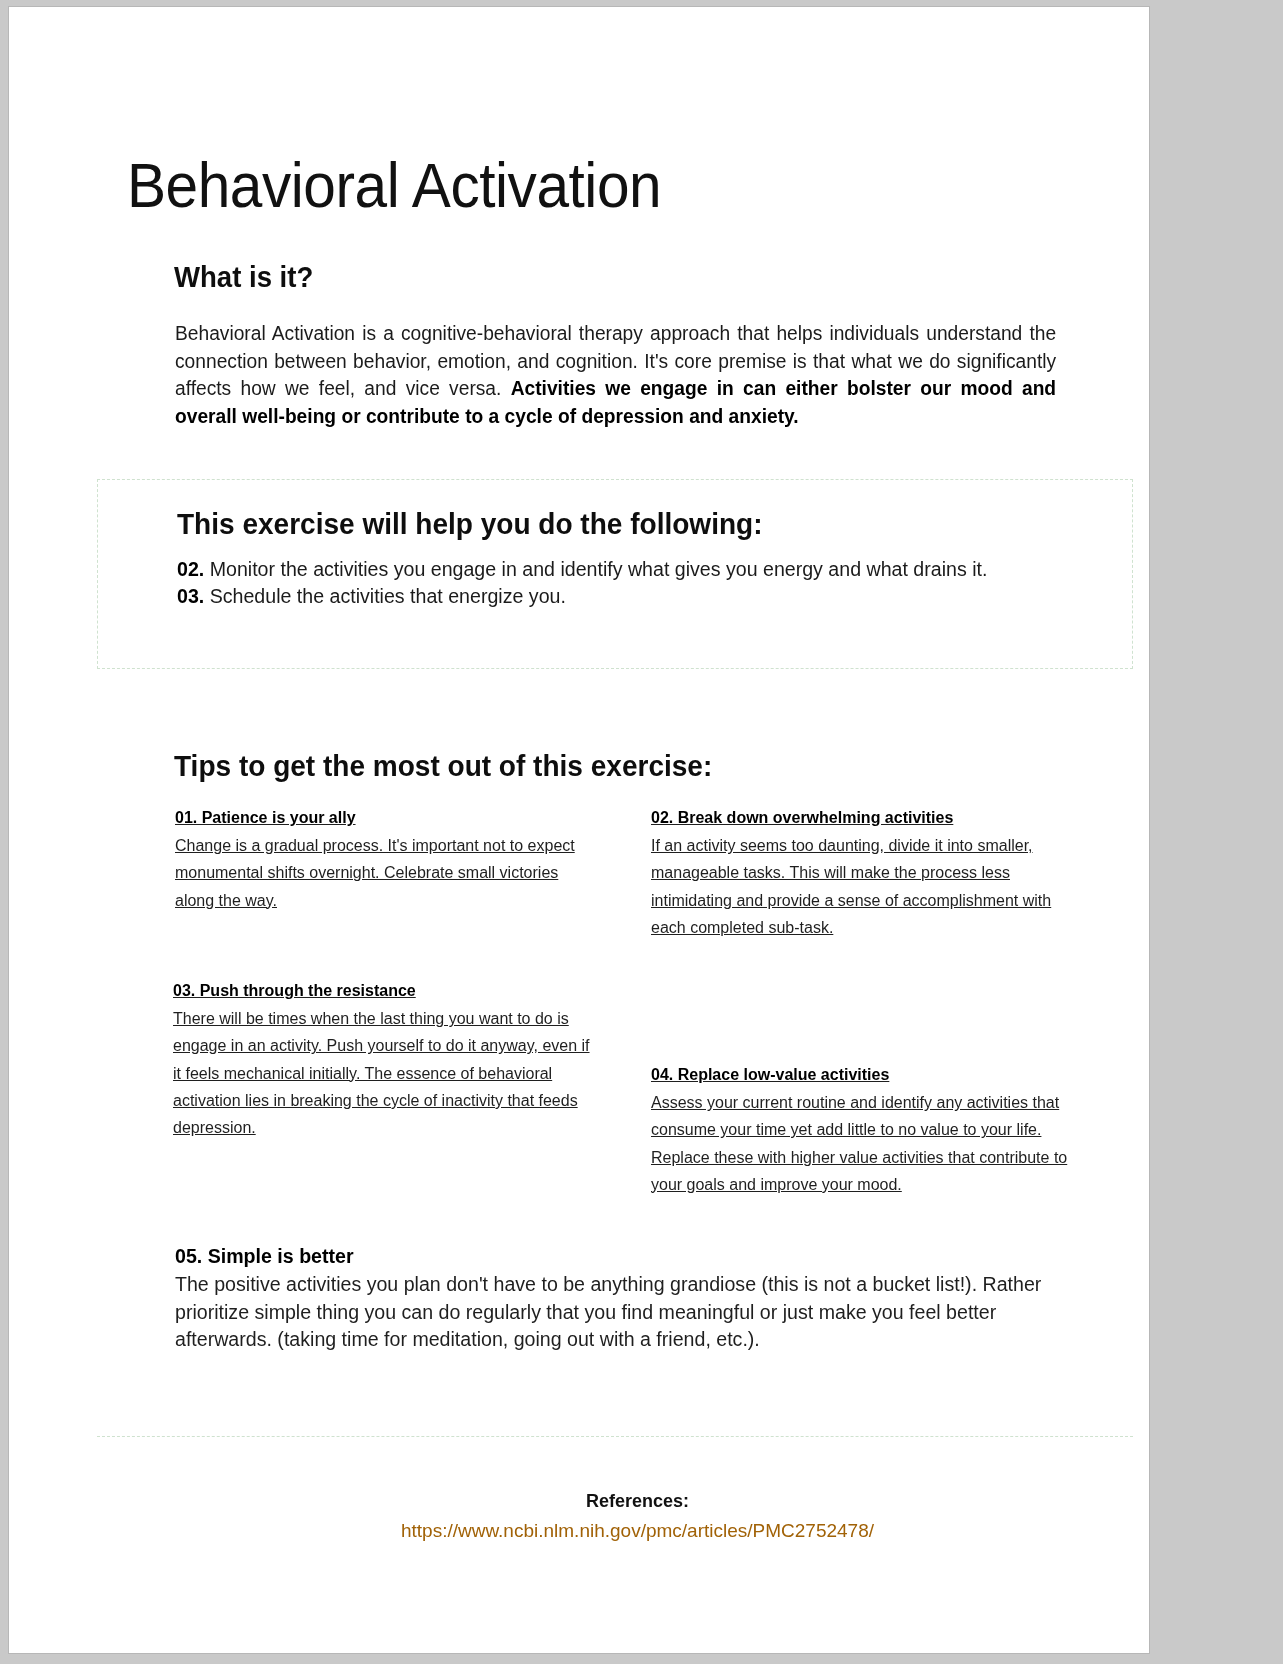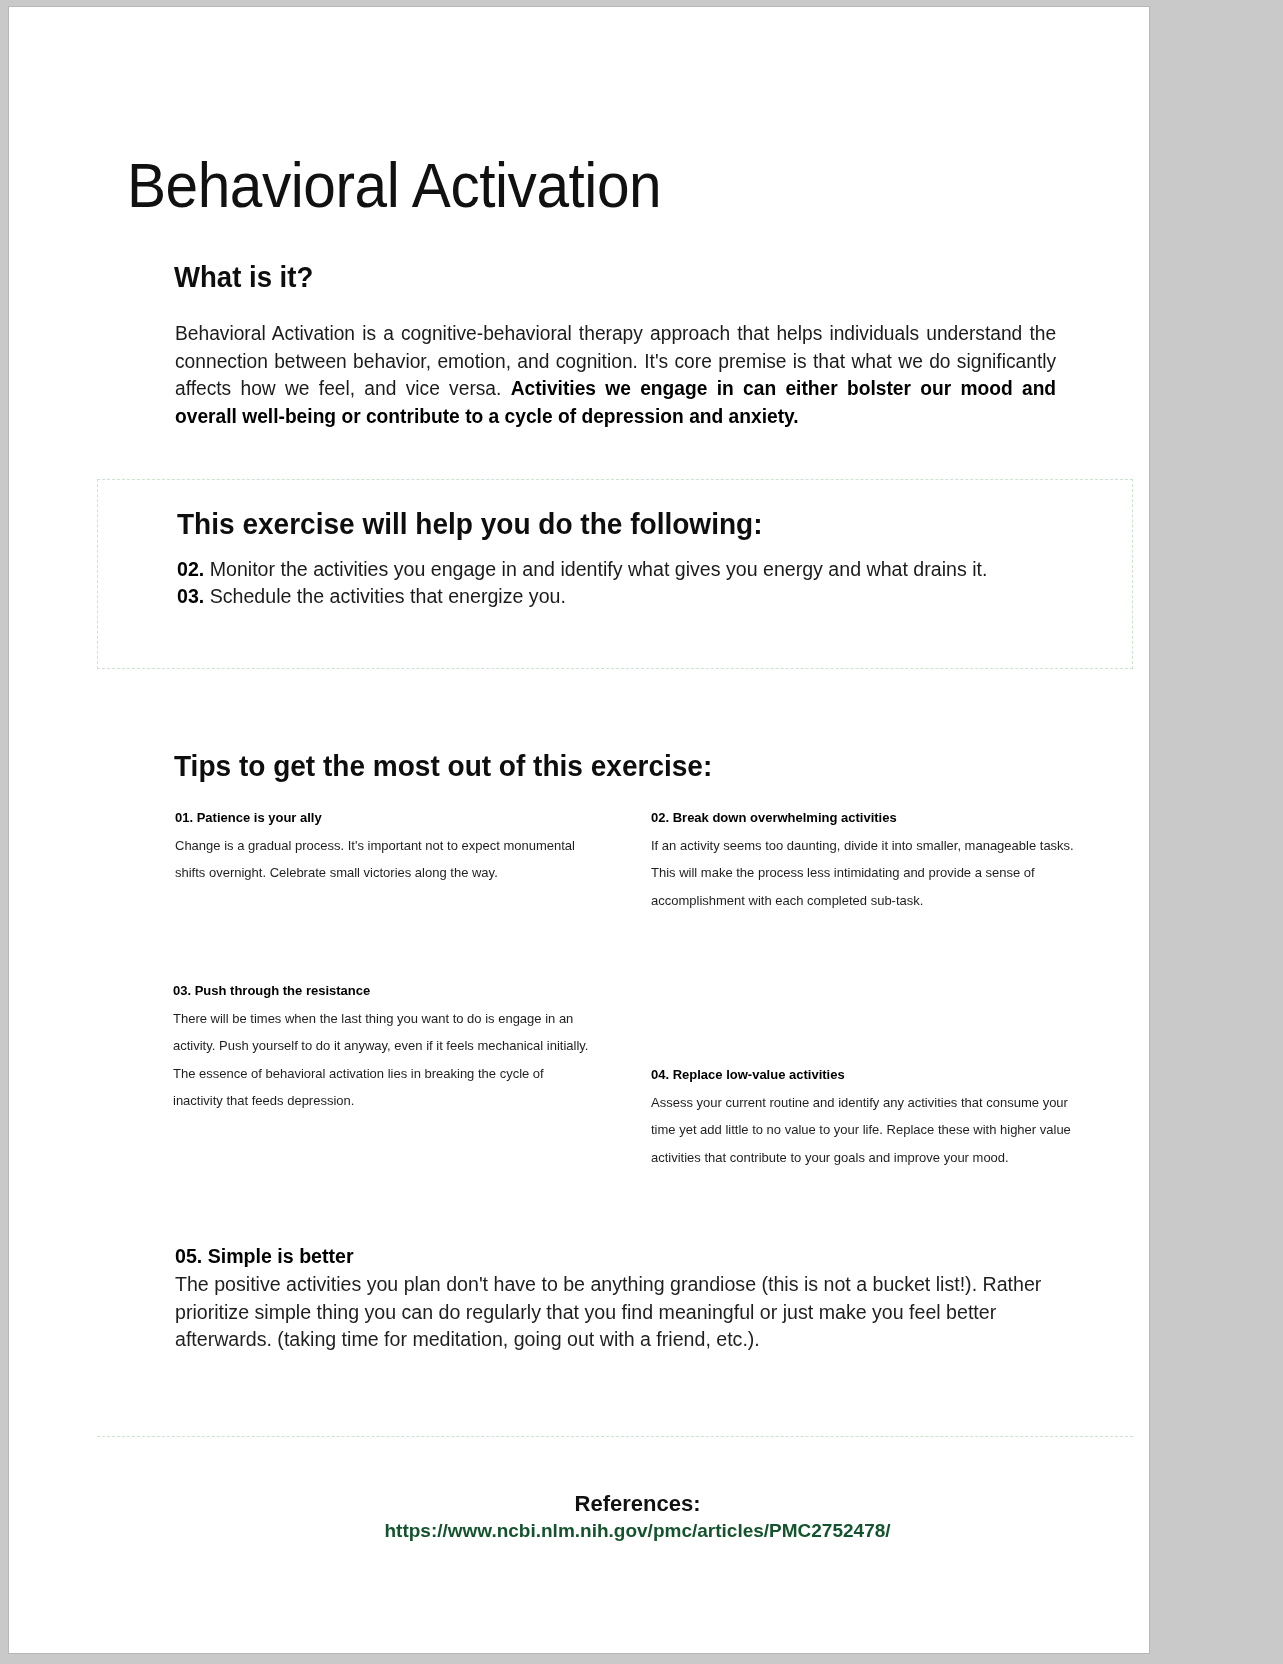--- a/index.html
+++ b/index.html
@@ -143,22 +143,23 @@
     color: #000;
     display: block;
     margin-bottom: 1px;
   }
   .tip .tip-body {
     display: block;
   }
   
   .tip.wide {
     font-family: "Liberation Sans", sans-serif;
-    font-size: 13px;
+    font-size: 16px;
     line-height: 27.2px;
+    text-decoration: underline;
   }
   
   .tip.narrow {
     font-family: "Liberation Sans Narrow", "Liberation Sans", sans-serif;
     font-size: 19.6px;
     line-height: 27.3px;
   }
 
   #tip-1 { left: 166px; top: 797px;  width: 420px; }
   #tip-2 { left: 642px; top: 797px;  width: 425px; }
@@ -175,34 +176,34 @@
     height: 0;
     border-top: 1.4px dashed #cfe2cf;
   }
   .ref-label {
     position: absolute;
     left: 0;
     top: 1484px;
     width: 1257px;
     text-align: center;
     font-family: "Liberation Sans Narrow", "Liberation Sans", sans-serif;
-    font-size: 22px;
+    font-size: 18px;
     font-weight: 700;
     color: #111111;
   }
   .ref-url {
     position: absolute;
     left: 0;
     top: 1513px;
     width: 1257px;
     text-align: center;
     font-family: "Liberation Sans Narrow", "Liberation Sans", sans-serif;
     font-size: 19px;
-    font-weight: 700;
-    color: #14532d;
+    font-weight: 400;
+    color: #a16207;
     text-decoration: none;
   }
 </style>
 </head>
 <body>
 
 <div class="page">
   <div class="inner">
 
     <h1 class="doc-title">Behavioral Activation</h1>

